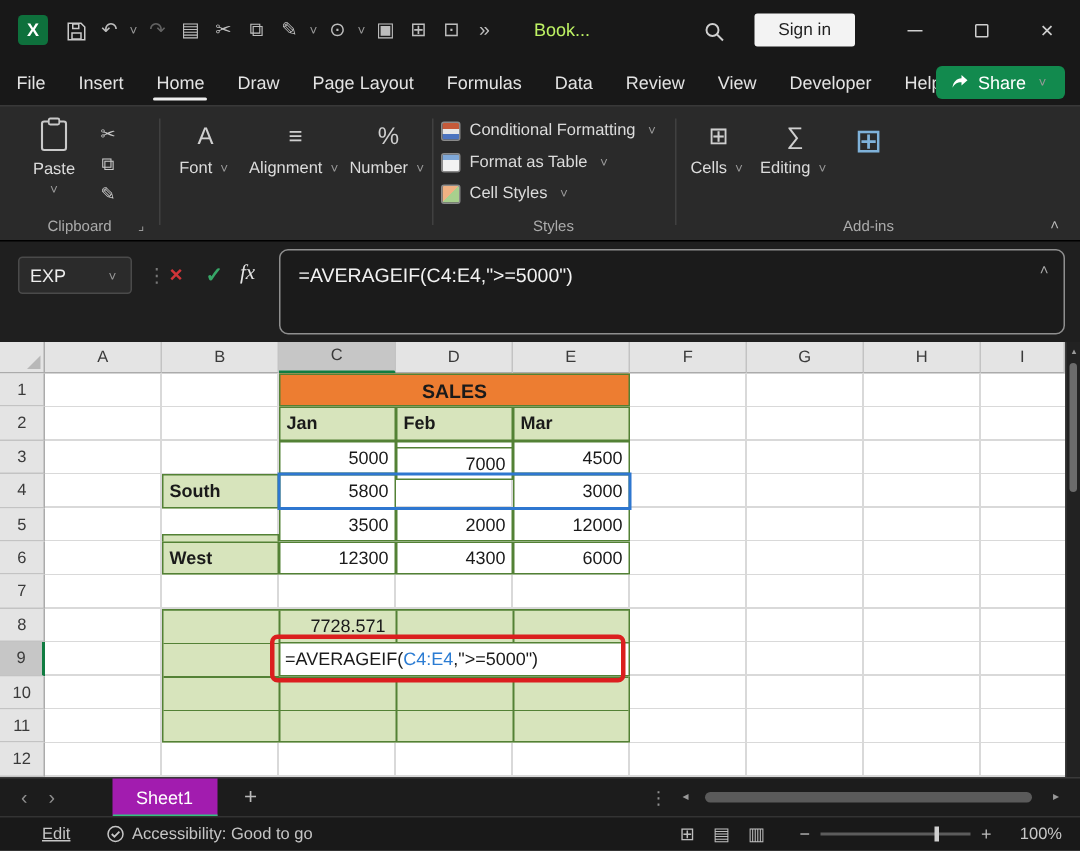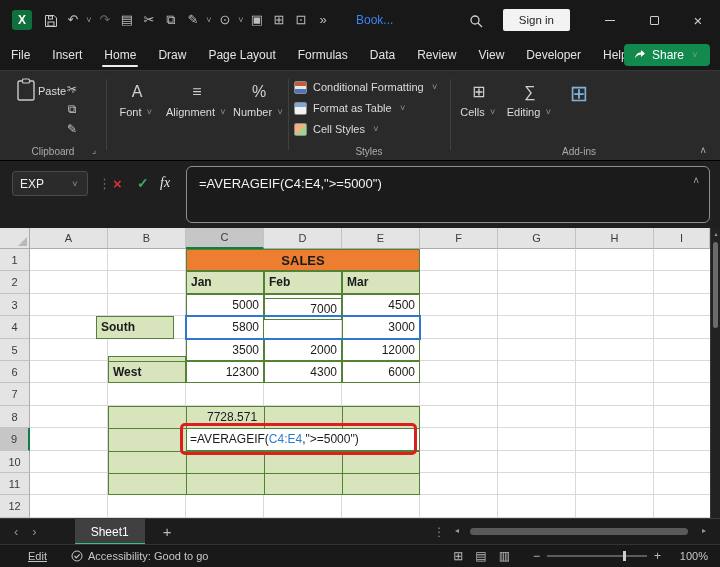--- a/index.html
+++ b/index.html
@@ -9,21 +9,21 @@
 
   
   .titlebar{position:absolute;left:0;top:0;width:720px;height:40px;background:#181818;
     display:flex;align-items:center;color:#c9c9c9;}
   .logo{width:20px;height:20px;background:#0E703C;border-radius:3px;color:#fff;font-weight:bold;
     font-size:12px;display:flex;align-items:center;justify-content:center;margin:0 8px 0 12px;flex:0 0 auto;}
   .tbi{width:22px;text-align:center;font-size:13px;color:#bdbdbd;flex:0 0 auto;line-height:40px;}
   .tbi svg{vertical-align:middle;}
   .chev{font-size:9px;color:#9a9a9a;width:10px;text-align:center;flex:0 0 auto;}
   .dim{opacity:.45;}
-  .wbname{font-size:12px;color:#3b82f6;margin-left:22px;white-space:nowrap;}
+  .wbname{font-size:12px;color:#bef264;margin-left:22px;white-space:nowrap;}
   .tb-spacer{flex:1;}
   .search-btn{width:30px;text-align:center;flex:0 0 auto;}
   .signin{background:#f3f3f3;color:#1f1f1f;font-size:11.5px;padding:5px 16px;border:none;
     border-radius:2px;margin:0 18px 0 12px;font-family:"Liberation Sans",sans-serif;}
   .wctl{display:flex;align-items:center;height:40px;}
   .wbtn{width:44px;height:40px;display:flex;align-items:center;justify-content:center;
     color:#cfcfcf;font-size:15px;}
   .min-glyph{display:block;width:10px;height:1px;background:#cfcfcf;}
   .max-glyph{display:block;width:9px;height:9px;border:1px solid #cfcfcf;border-radius:1px;}
 
@@ -32,21 +32,21 @@
     display:flex;align-items:center;font-size:12px;color:#e3e3e3;}
   .mtab{padding:0 2px;margin:0 9px;height:30px;display:flex;align-items:center;position:relative;white-space:nowrap;}
   .mtab.active::after{content:"";position:absolute;left:0;right:0;bottom:3px;height:2px;background:#ededed;border-radius:1px;}
   .share{position:absolute;right:10px;top:4px;height:22px;background:#128a4e;color:#fff;border-radius:4px;
     display:flex;align-items:center;gap:6px;padding:0 10px;font-size:12px;}
 
   
   .ribbon{position:absolute;left:0;top:70px;width:720px;height:90px;background:#2a2a2a;border-top:1px solid #383838;}
   .rsep{position:absolute;top:8px;bottom:10px;width:1px;background:#404040;}
   .glabel{position:absolute;bottom:3px;font-size:10px;color:#ababab;text-align:center;}
-  .paste{position:absolute;left:16px;top:7px;width:40px;display:flex;align-items:center;
+  .paste{position:absolute;left:16px;top:7px;width:40px;display:flex;flex-direction:column;align-items:center;
     gap:2px;color:#dcdcdc;font-size:11px;}
   .clip-mini{position:absolute;left:62px;top:11px;display:flex;flex-direction:column;gap:6px;
     color:#c9c9c9;font-size:12px;align-items:center;width:20px;}
   .launcher{position:absolute;left:92px;bottom:5px;color:#9a9a9a;font-size:9px;}
   .collapsed{position:absolute;top:12px;display:flex;flex-direction:column;align-items:center;gap:5px;
     color:#dcdcdc;font-size:11px;text-align:center;}
   .gicon{font-size:16px;color:#cfcfcf;height:18px;line-height:18px;}
   .glabrow{display:flex;gap:3px;align-items:center;white-space:nowrap;}
   .styles-col{position:absolute;left:294px;top:8px;display:flex;flex-direction:column;gap:5px;}
   .stitem{display:flex;align-items:center;gap:6px;font-size:11px;color:#dcdcdc;height:16px;white-space:nowrap;}
@@ -108,21 +108,21 @@
     border-radius:5px;pointer-events:none;}
   .vscroll{position:absolute;left:710px;top:228px;width:10px;height:290px;background:#222;border-left:1px solid #3a3a3a;}
   .varrow{position:absolute;left:0;top:2px;width:10px;text-align:center;font-size:6px;color:#999;}
   .vthumb{position:absolute;left:2px;top:14px;width:5px;height:86px;background:#6b6b6b;border-radius:3px;}
 
   
   .tabbar{position:absolute;left:0;top:518px;width:720px;height:26px;background:#1c1c1c;
     border-top:1px solid #3a3a3a;display:flex;align-items:center;color:#aaa;font-size:13px;}
   .tb-arrow{margin-left:14px;font-size:13px;color:#8f8f8f;}
   .sheettab{margin-left:38px;height:26px;display:flex;align-items:center;padding:0 16px;color:#fff;
-    font-size:12px;background:#404040;box-shadow:inset 0 -2px 0 #33C481;}
+    font-size:12px;background:#a21caf;box-shadow:inset 0 -2px 0 #33C481;}
   .addsheet{margin-left:18px;color:#bbb;font-size:15px;}
   .tb-dots{position:absolute;left:433px;color:#8f8f8f;font-size:12px;}
   .h-arrow{position:absolute;top:7px;font-size:8px;color:#999;}
   .hthumb{position:absolute;left:470px;top:9px;width:218px;height:7px;background:#5a5a5a;border-radius:4px;}
 
   
   .statusbar{position:absolute;left:0;top:544px;width:720px;height:23px;background:#191919;
     border-top:1px solid #333;display:flex;align-items:center;font-size:11px;color:#c6c6c6;}
   .sb-mode{margin-left:28px;text-decoration:underline;}
   .sb-acc{display:flex;align-items:center;gap:5px;margin-left:24px;}
@@ -325,21 +325,21 @@
     <div class="rh" style="top:267.4px;">12</div>
 
     <div class="gridlines"></div>
 
     <div class="sales">SALES</div>
 
     <div class="cell green bold" style="left:186px;top:43.4px;">Jan</div>
     <div class="cell green bold" style="left:342px;top:43.4px;">Mar</div>
     <div class="cell green bold" style="left:264px;top:43.4px;">Feb</div>
 
-    <div class="cell green bold" style="left:96px;top:88.2px;">South</div>
+    <div class="cell green bold" style="left:108px;top:88.2px;">South</div>
     <div class="cell green bold" style="left:108px;top:128px;">East</div>
     <div class="cell green bold" style="left:108px;top:133px;">West</div>
 
     <div class="cell tablecell" style="left:186px;top:65.8px;">5000</div>
     <div class="cell tablecell" style="left:264px;top:65.8px;">6000</div>
     <div class="cell tablecell" style="left:342px;top:65.8px;">4500</div>
     <div class="cell tablecell" style="left:186px;top:88.2px;">5800</div>
     <div class="cell tablecell" style="left:264px;top:70px;">7000</div>
     <div class="cell tablecell" style="left:342px;top:88.2px;">3000</div>
     <div class="cell tablecell" style="left:186px;top:110.6px;">3500</div>

